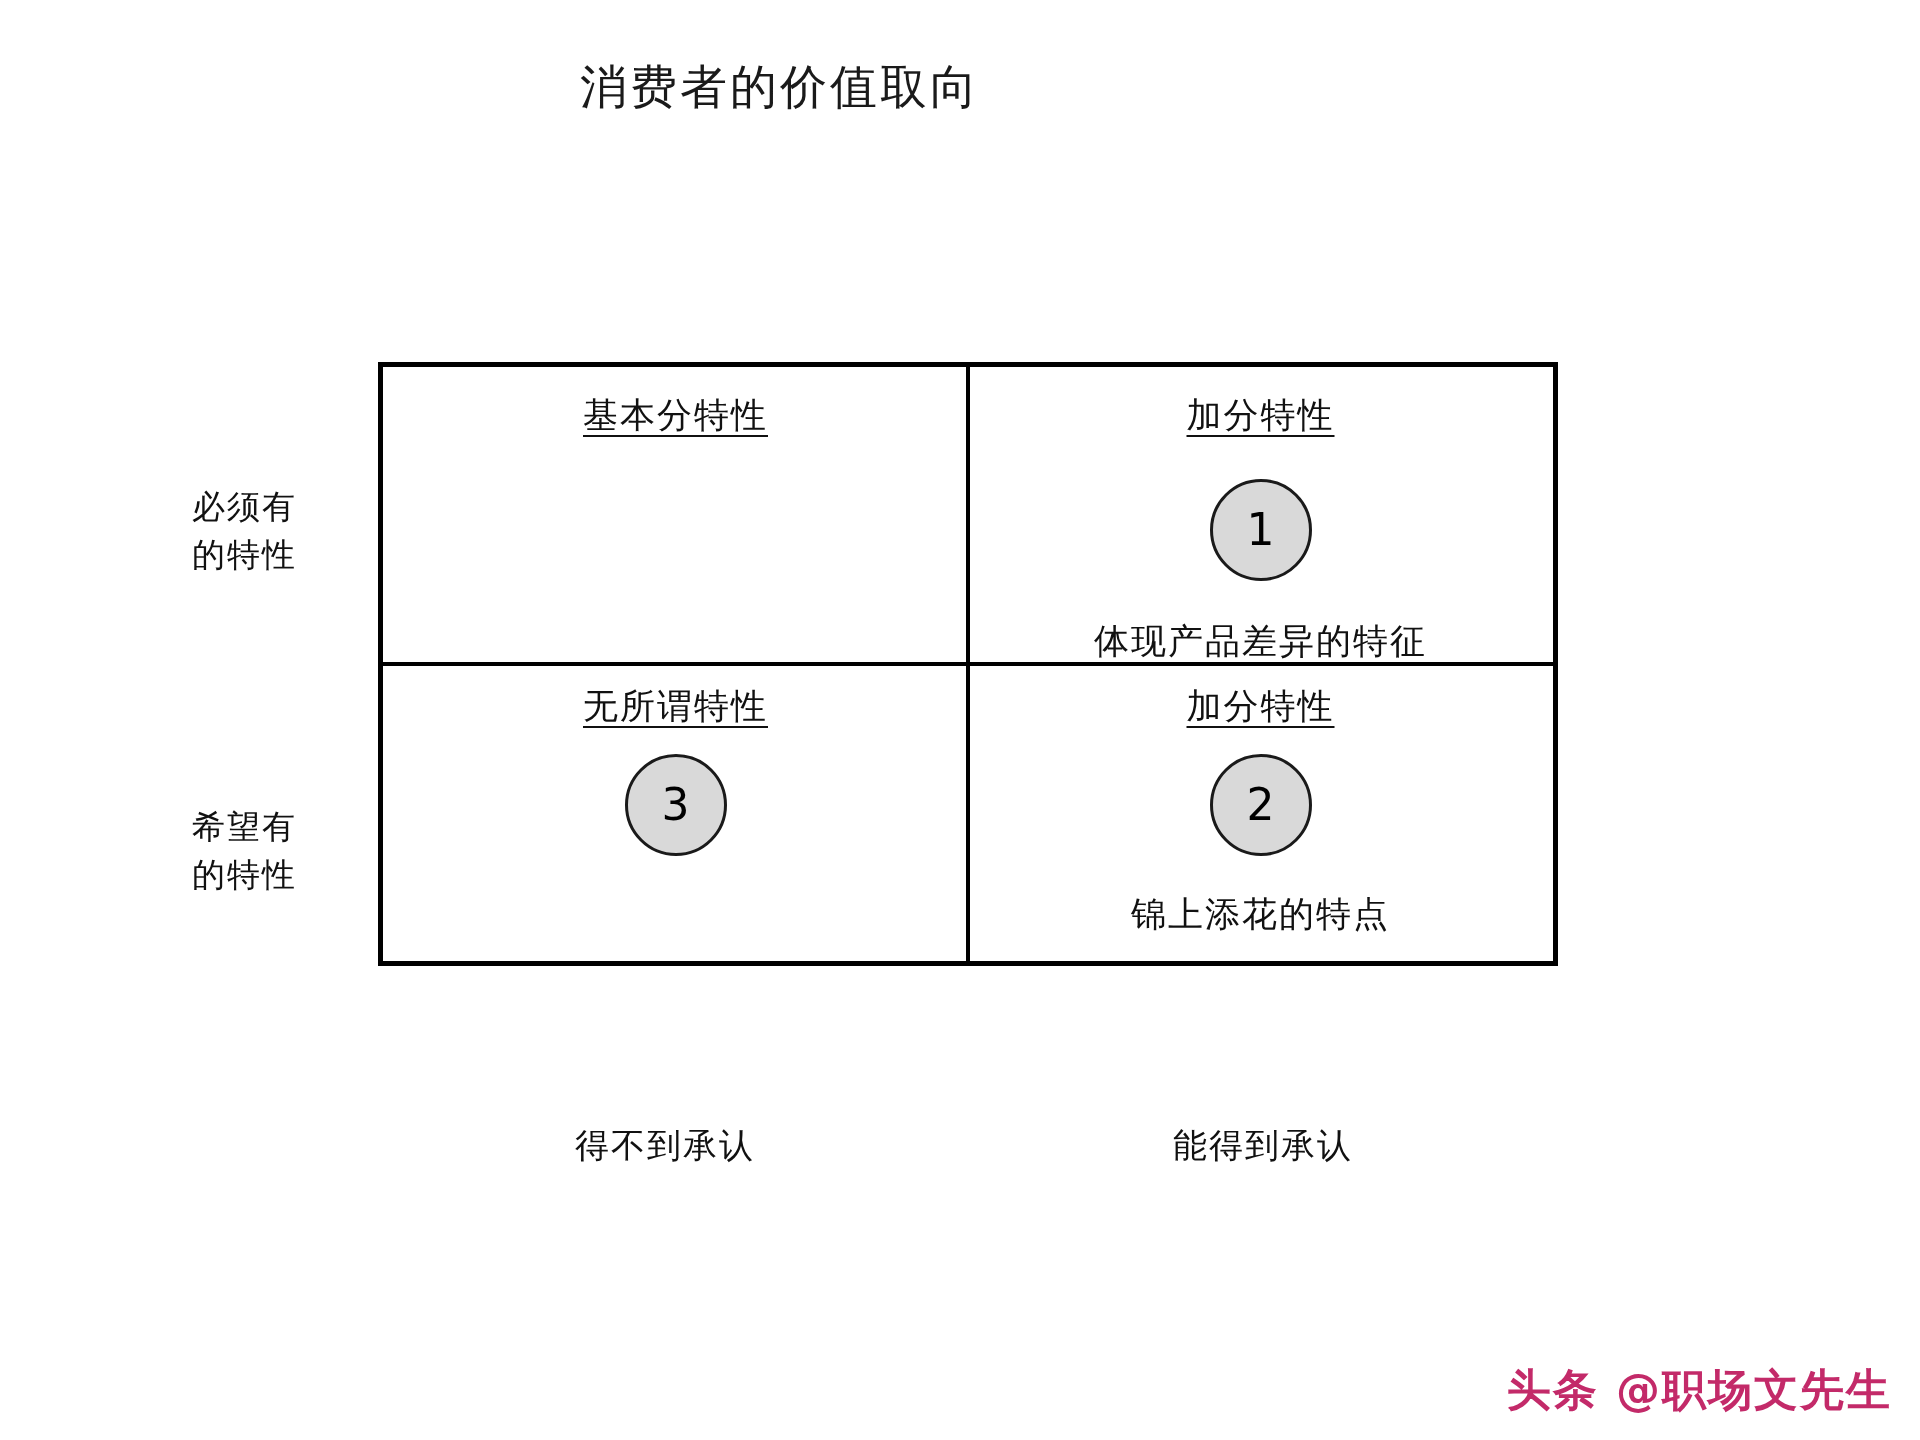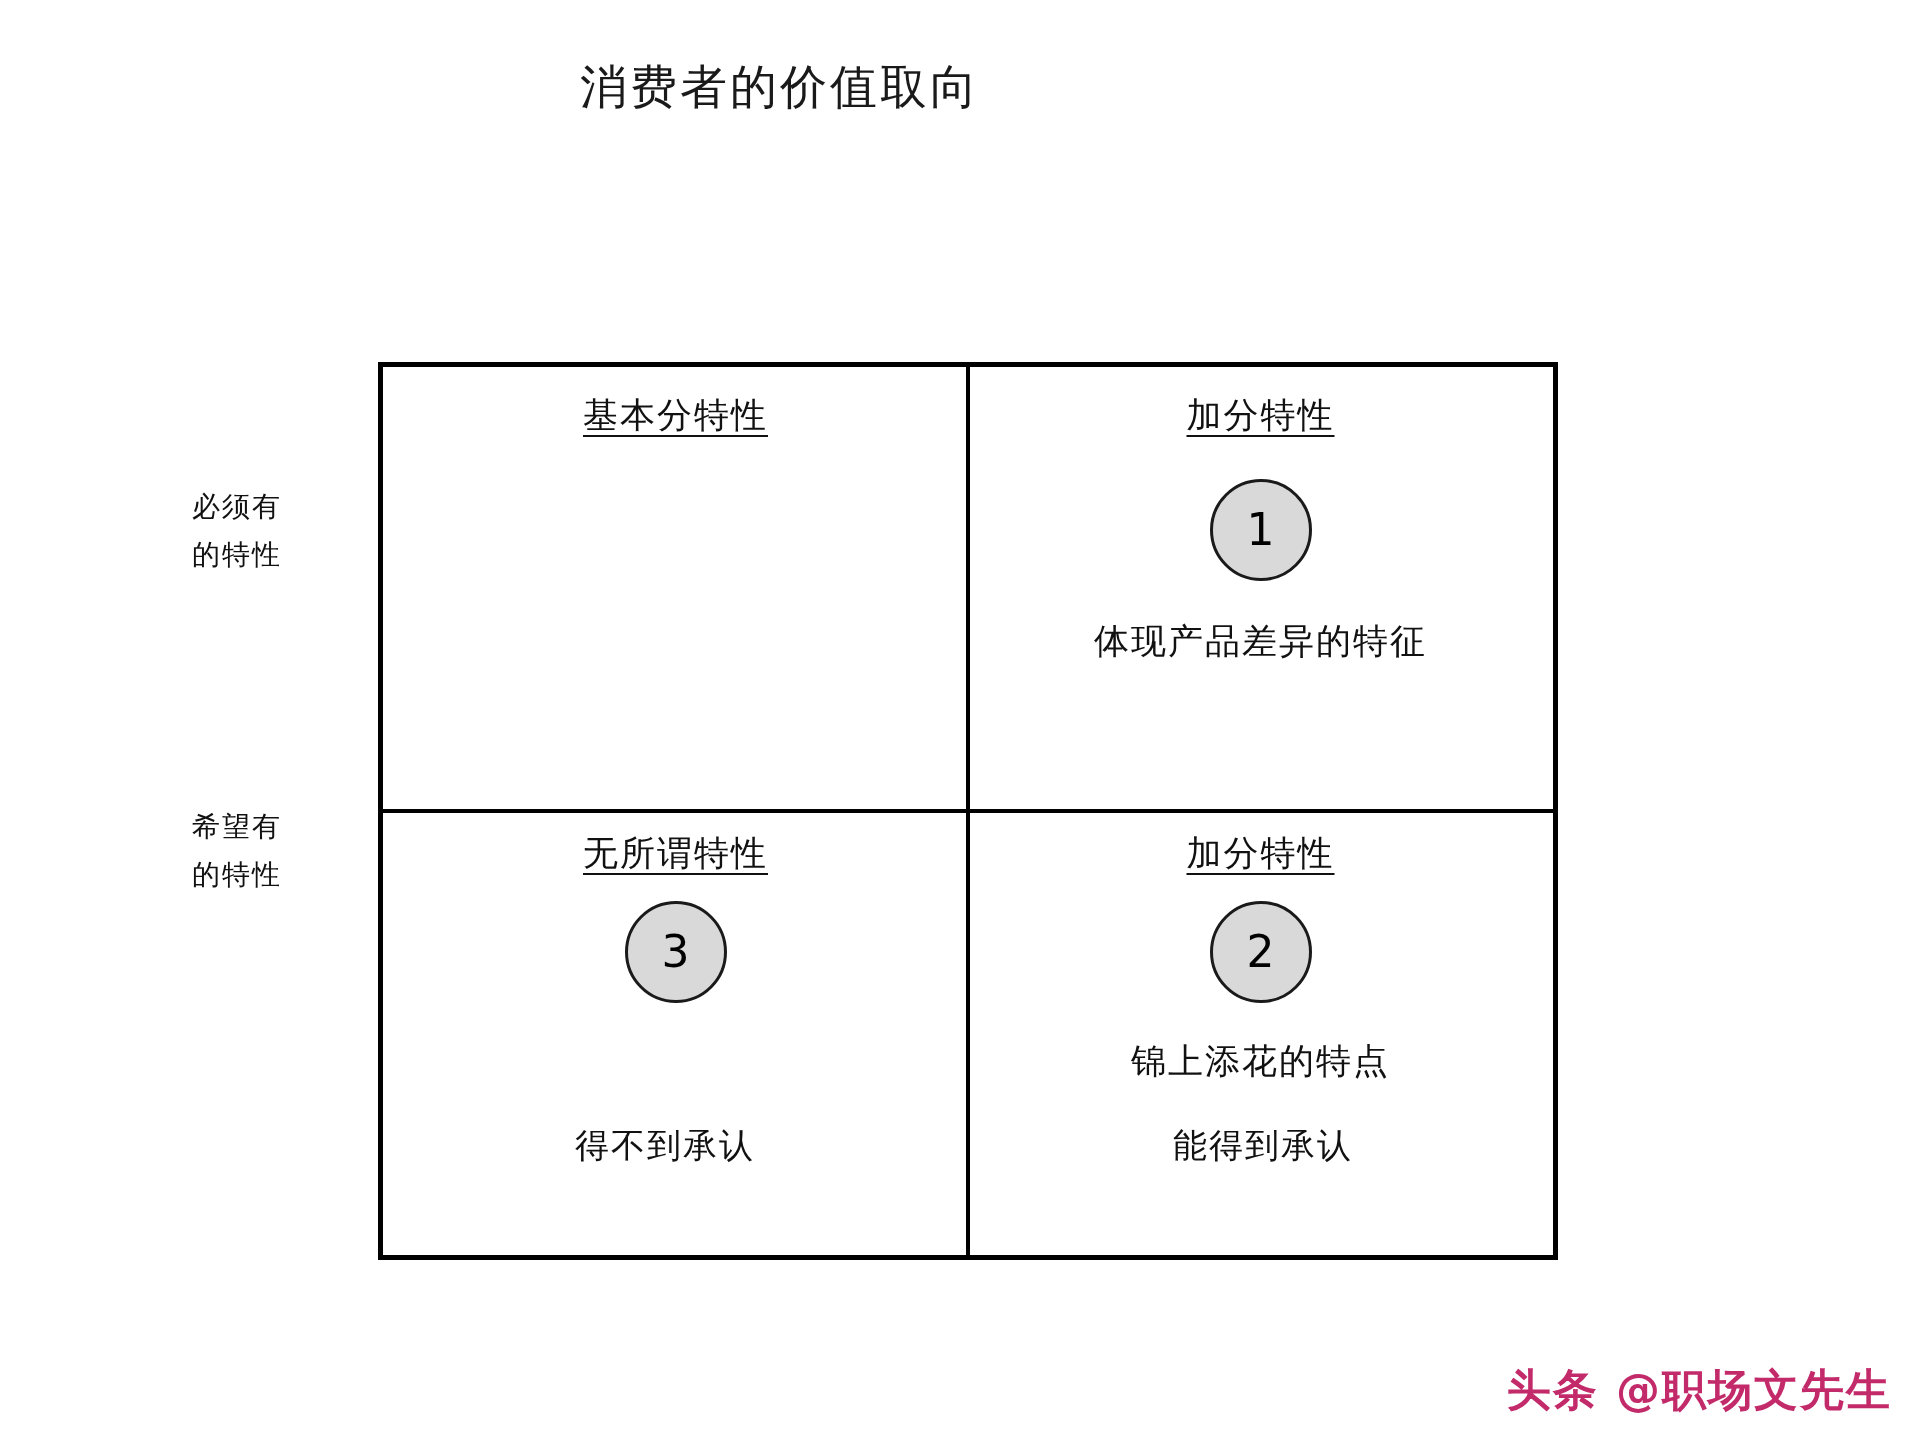--- a/index.html
+++ b/index.html
@@ -30,21 +30,21 @@
     color: #1a1a1a;
     font-weight: 400;
   }
 
   
   #matrix {
     position: absolute;
     left: 378px;
     top: 362px;
     width: 1180px;
-    height: 898px;
+    height: 604px;
     border: 5px solid #000000;
     box-sizing: border-box;
     background: #ffffff;
   }
   .v-divider {
     position: absolute;
     left: 50%;
     top: 0;
     width: 4px;
     height: 100%;
@@ -123,21 +123,21 @@
 
   .q-br .q-heading { margin-top: 20px; }
   .q-br .badge     { margin-top: 26px; }
   .q-br .q-body    { margin-top: 36px; }
 
   
   .y-label {
     position: absolute;
     width: 230px;
     text-align: left;
-    font-size: 28px;
+    font-size: 33px;
     line-height: 48px;
     letter-spacing: 2px;
     color: #111111;
   }
   #y-label-top    { left: 192px; top: 483px; }
   #y-label-bottom { left: 192px; top: 803px; }
   .y-label .line { display: block; white-space: nowrap; }
 
   .x-label {
     position: absolute;

